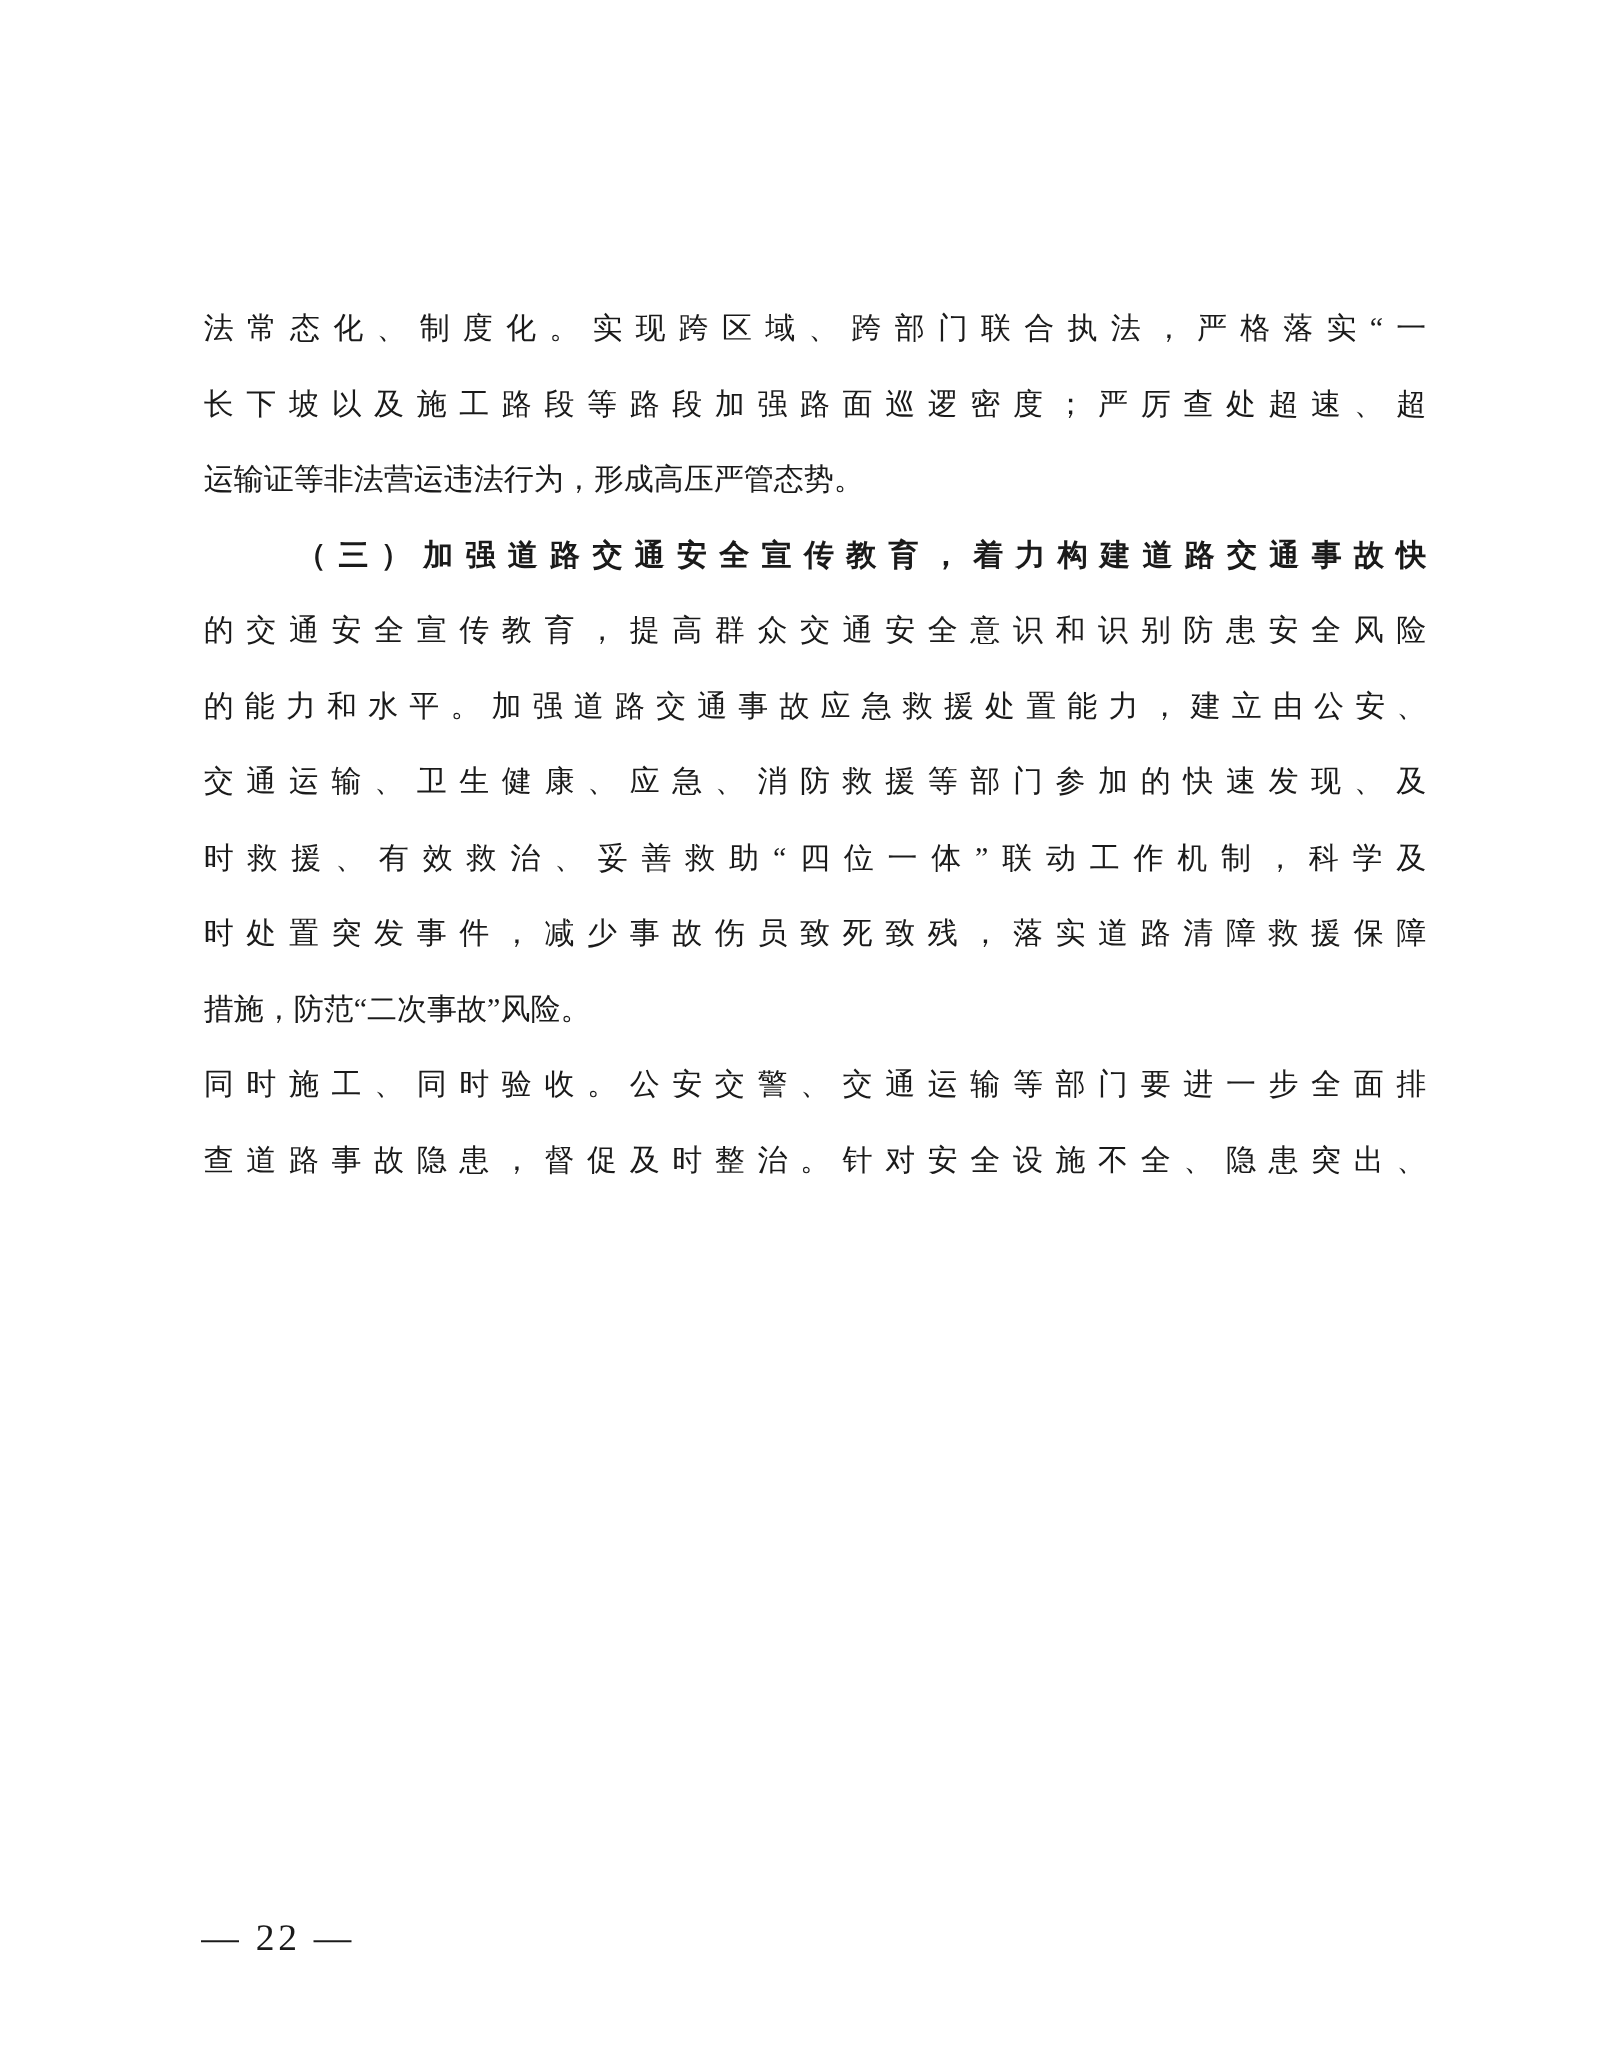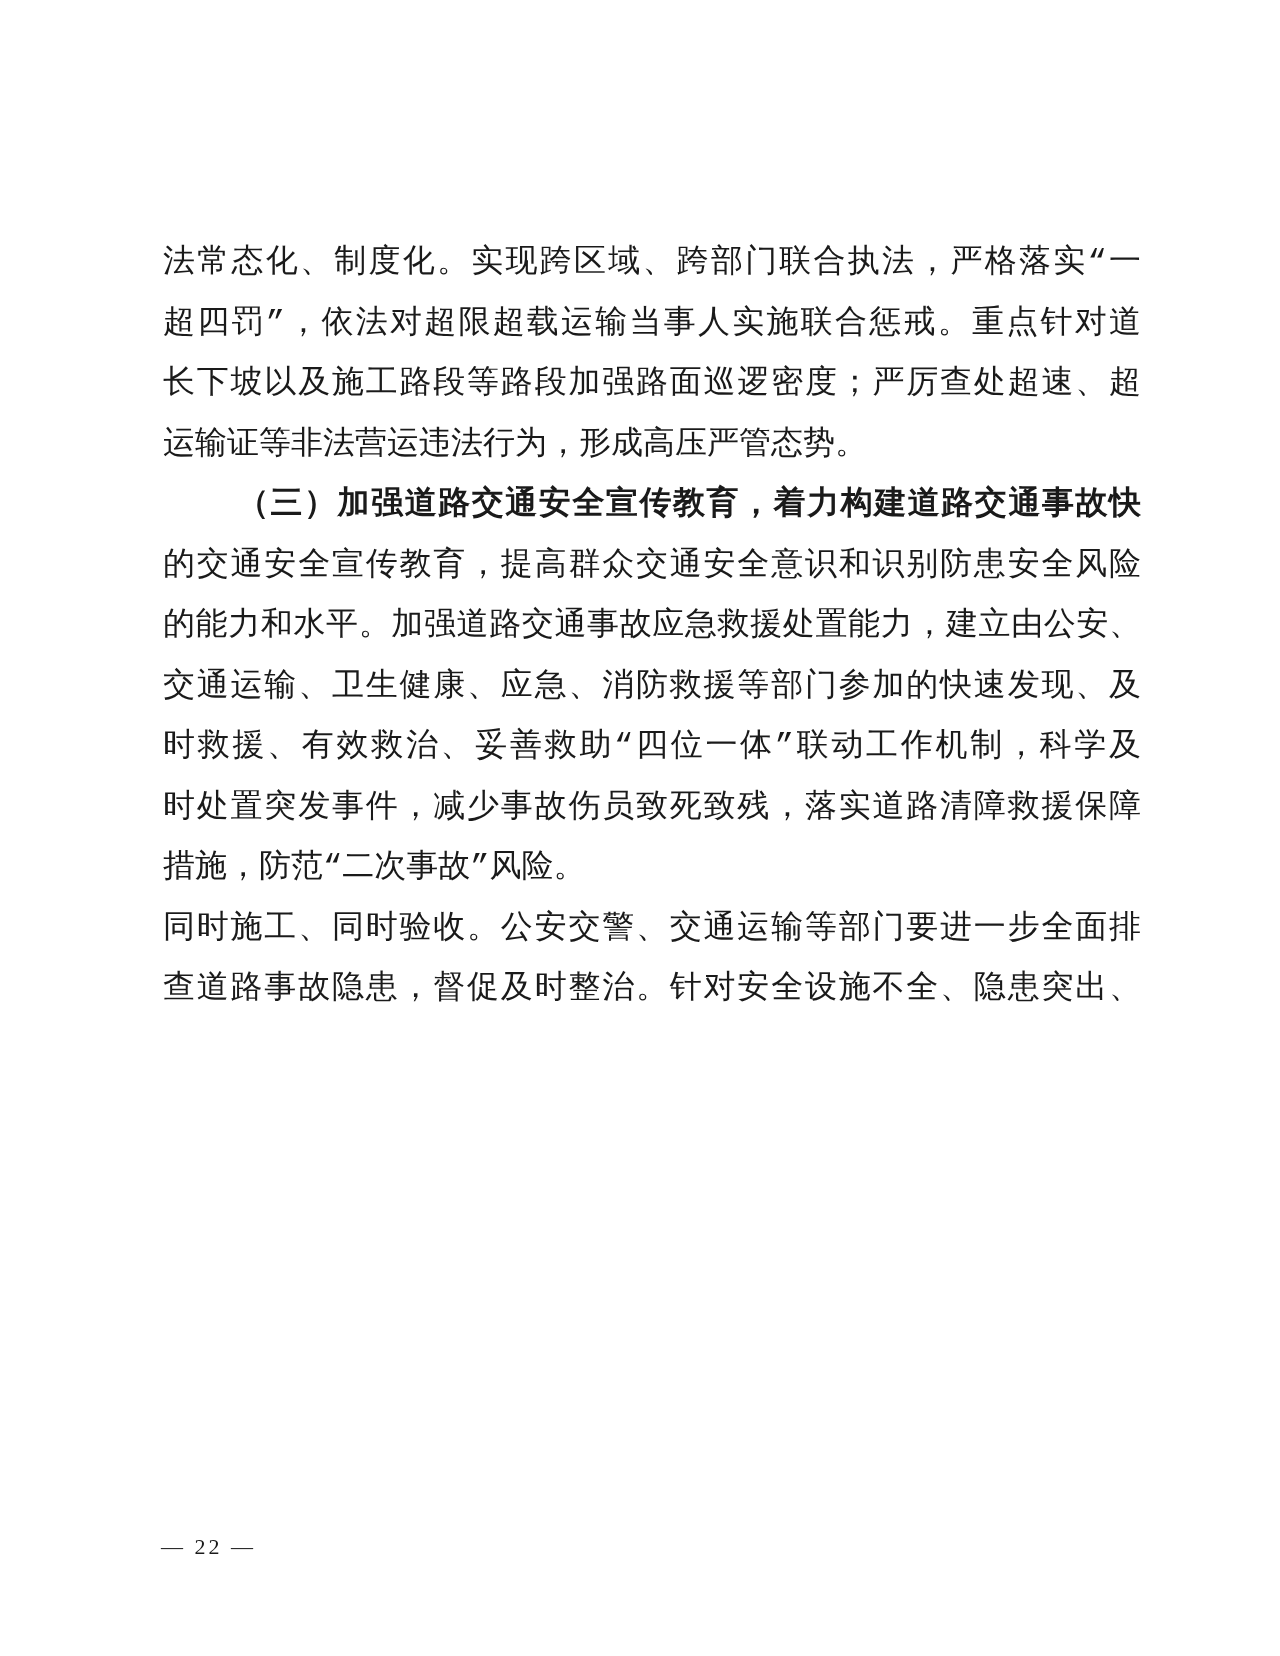--- a/index.html
+++ b/index.html
@@ -26,58 +26,57 @@
     position: absolute;
     left: 163px;
     top: 233px;
     width: 978px;
   }
   .paragraph {
     margin: 0;
     padding: 0;
   }
   .doc-line {
-    font-size: 32px;
+    font-size: 24px;
     line-height: 60.5px;
     height: 60.5px;
     overflow: hidden;
     color: #1a1a1a;
     text-align: justify;
     text-align-last: justify;
     text-justify: inter-character;
-    font-family: Liberation Mono, monospace;
+    font-family: Liberation Serif, serif;
   }
   .doc-line.no-justify {
     text-align-last: left;
   }
   .doc-line.indent {
     text-indent: 74px;
   }
   .seg-bold {
     font-weight: 700;
     margin-top: 36px;
   }
   .footer-pagenum {
     position: absolute;
     left: 161px;
     top: 1534px;
-    font-size: 22px;
+    font-size: 30px;
     letter-spacing: 3px;
     color: #1a1a1a;
     font-family: "Liberation Serif", serif;
   }
 </style>
 </head>
 <body>
 
 <div class="page">
   <div class="doc-content" id="doc-content">
       <div class="paragraph">
         <div class="doc-line"><span class="seg-regular">法常态化、制度化。实现跨区域、跨部门联合执法，严格落实“一</span></div>
-        <div class="doc-line"><span class="seg-regular">超四罚”，依法对超限超载运输当事人实施联合惩戒。重点针对道</span></div>
         <div class="doc-line"><span class="seg-regular">长下坡以及施工路段等路段加强路面巡逻密度；严厉查处超速、超</span></div>
         <div class="doc-line no-justify"><span class="seg-regular">运输证等非法营运违法行为，形成高压严管态势。</span></div>
       </div>
       <div class="paragraph">
         <div class="doc-line indent"><span class="seg-bold">（三）加强道路交通安全宣传教育，着力构建道路交通事故快</span></div>
         <div class="doc-line"><span class="seg-regular">的交通安全宣传教育，提高群众交通安全意识和识别防患安全风险</span></div>
         <div class="doc-line"><span class="seg-regular">的能力和水平。加强道路交通事故应急救援处置能力，建立由公安、</span></div>
         <div class="doc-line"><span class="seg-regular">交通运输、卫生健康、应急、消防救援等部门参加的快速发现、及</span></div>
         <div class="doc-line"><span class="seg-regular">时救援、有效救治、妥善救助“四位一体”联动工作机制，科学及</span></div>
         <div class="doc-line"><span class="seg-regular">时处置突发事件，减少事故伤员致死致残，落实道路清障救援保障</span></div>

